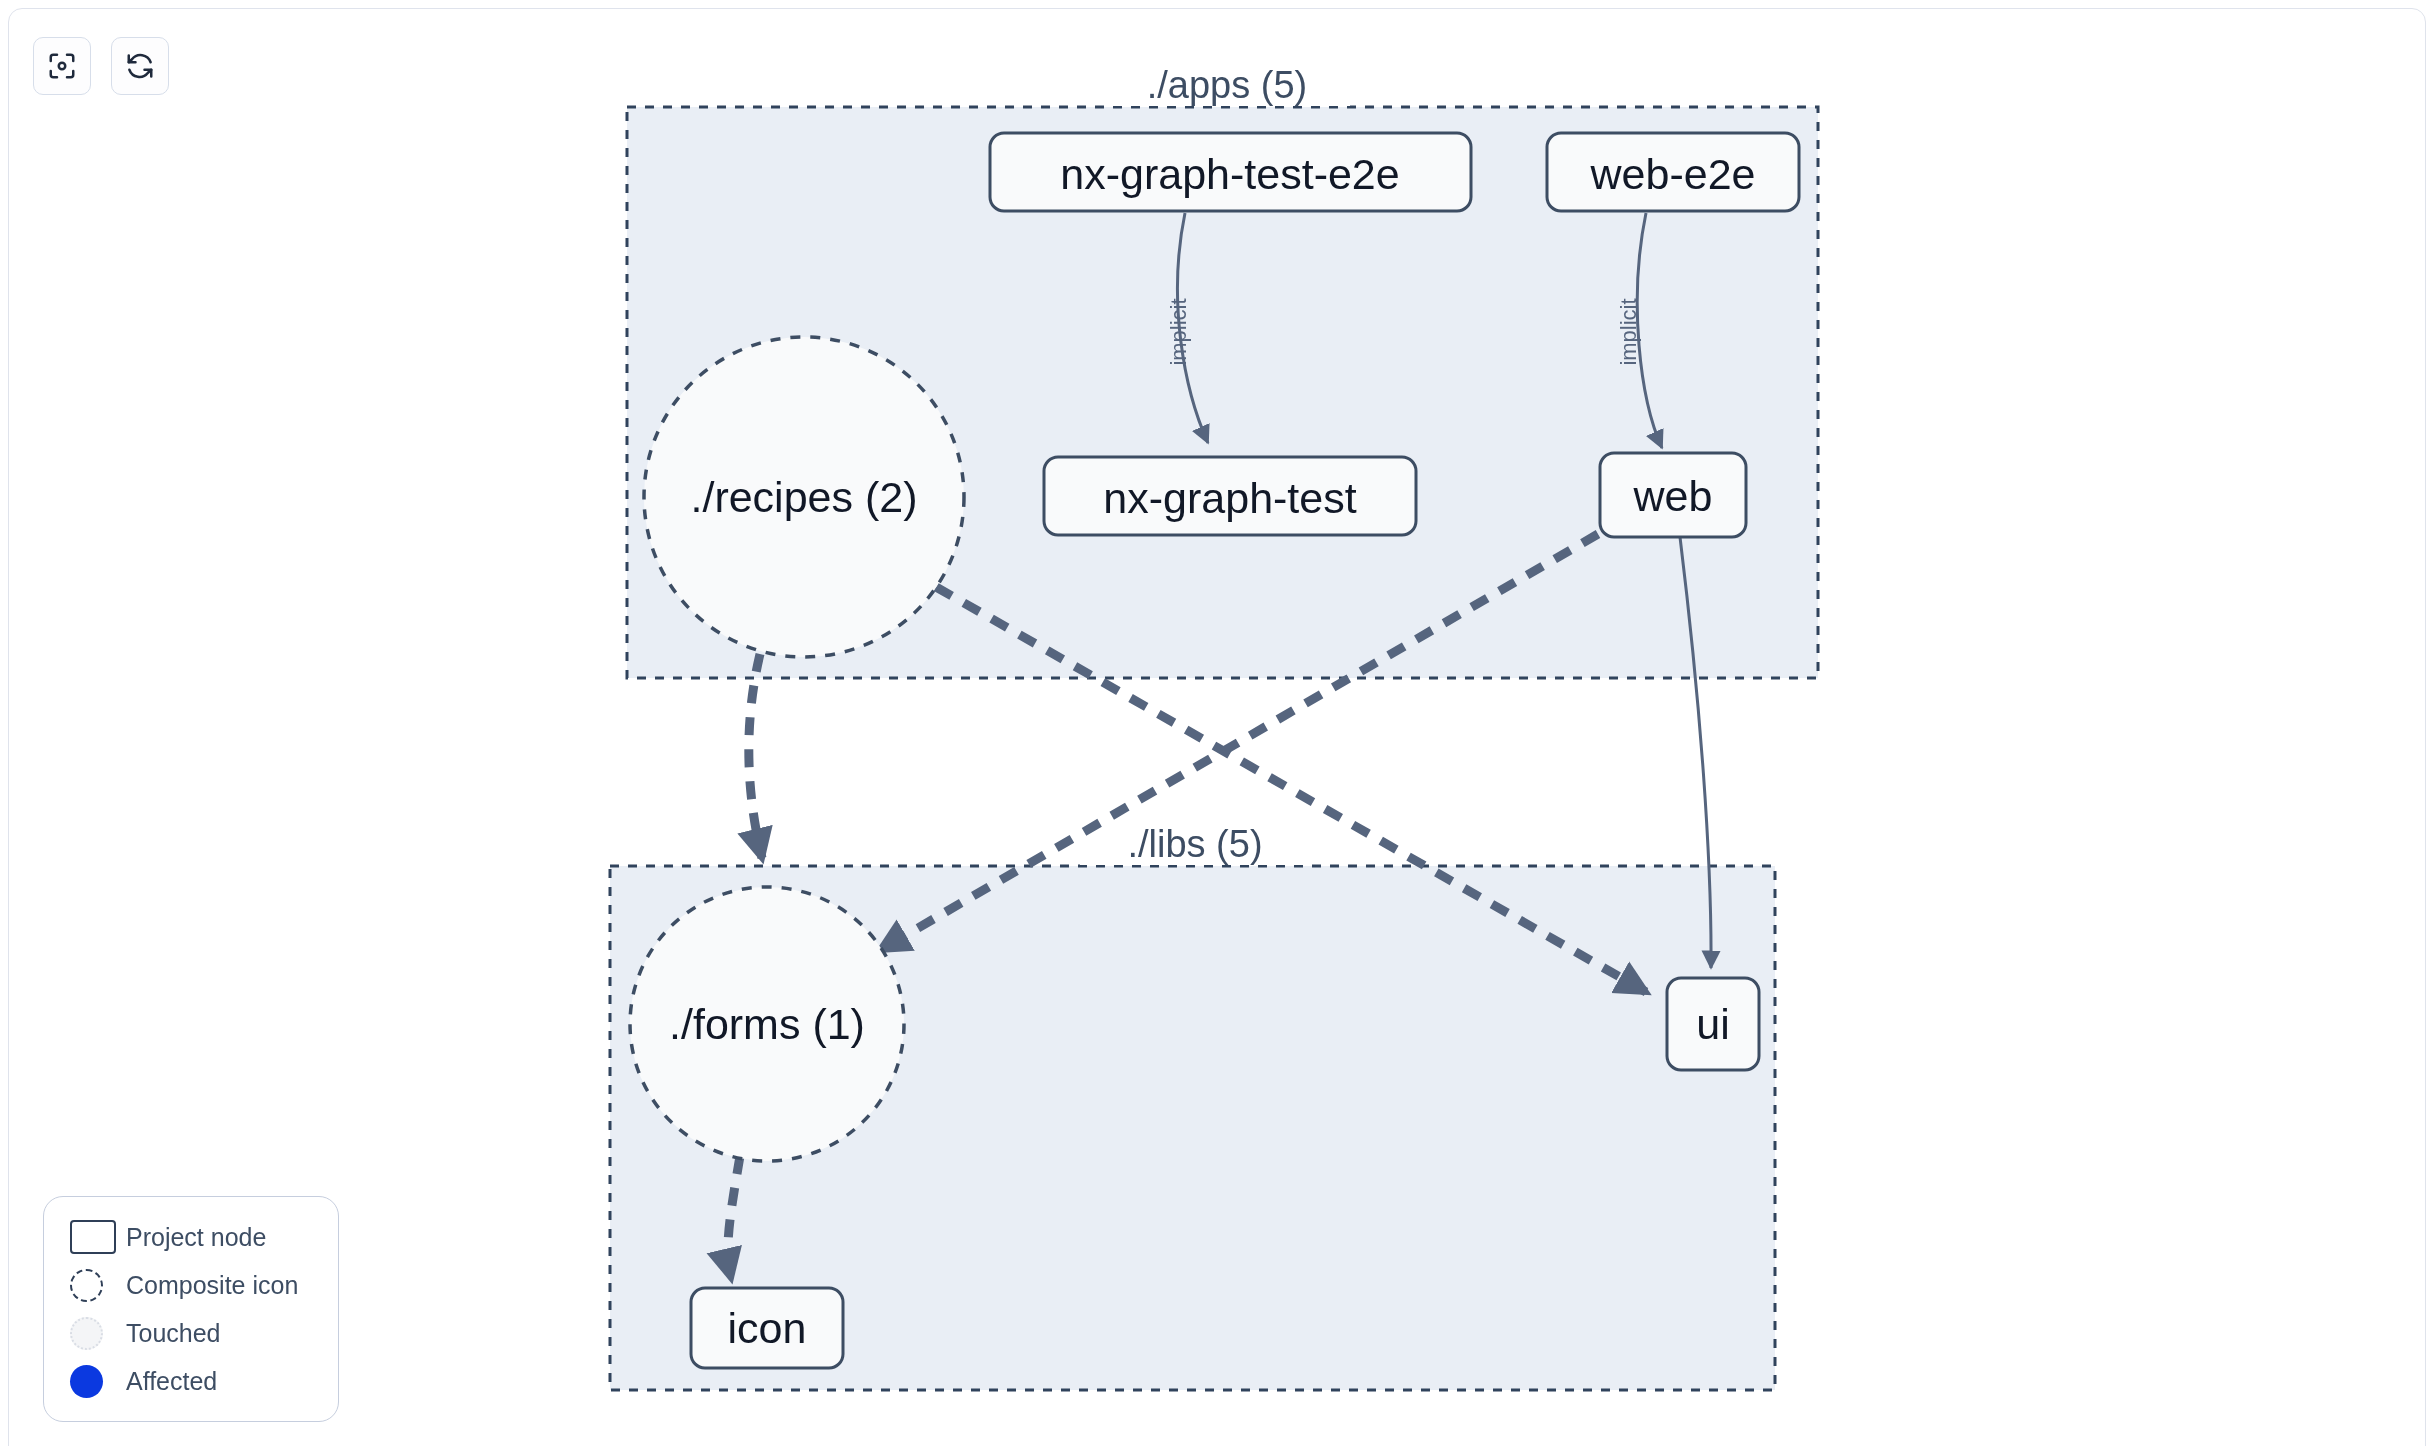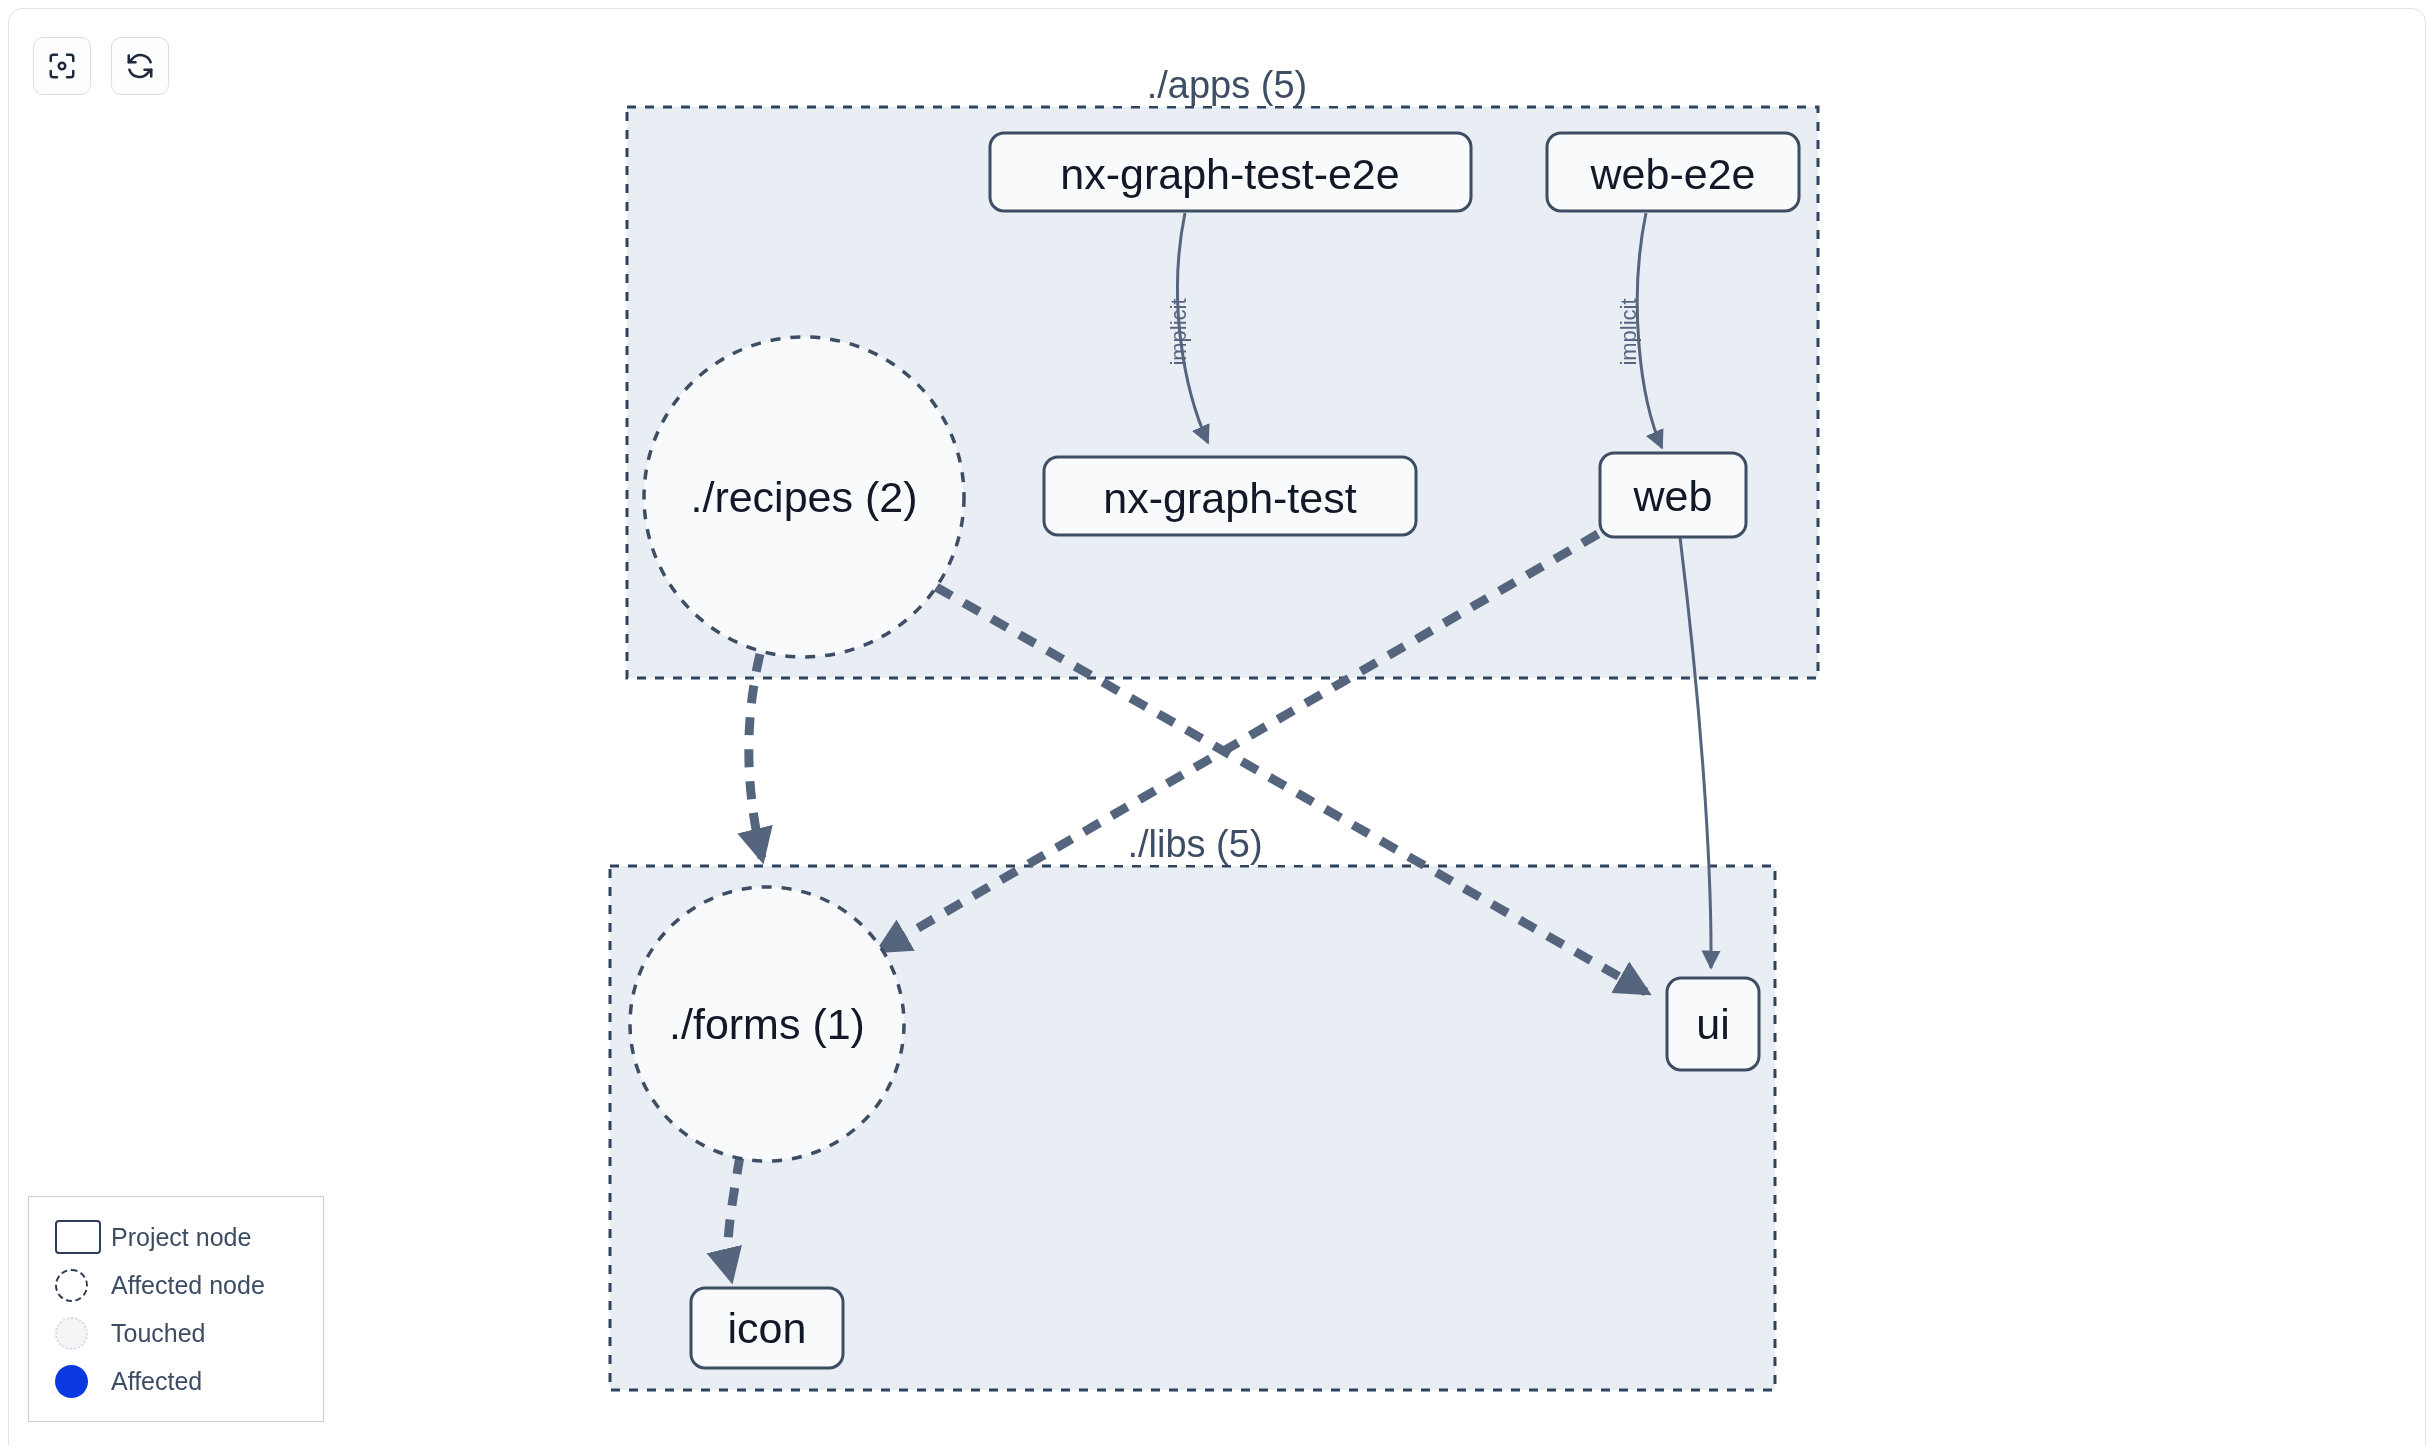--- a/index.html
+++ b/index.html
@@ -104,25 +104,25 @@
   .edge-label {
     font-family: "Liberation Sans", sans-serif;
     font-size: 22px;
     fill: #56657e;
     text-anchor: middle;
   }
 
   
   #legend {
     position: absolute;
-    left: 28px;
+    left: 43px;
     top: 1196px;
     width: 296px;
     border: 1px solid #c6cede;
-    border-radius: 0;
+    border-radius: 20px;
     background: #ffffff;
     padding: 16px 18px 16px 26px;
     box-sizing: border-box;
     z-index: 30;
   }
   .legend-row {
     display: flex;
     align-items: center;
     height: 48px;
   }
@@ -297,21 +297,21 @@
     <div class="legend-row">
       <span class="legend-swatch">
         <span class="sw-rect"></span>
       </span>
       <span class="legend-text">Project node</span>
     </div>
     <div class="legend-row">
       <span class="legend-swatch">
         <span class="sw-dashed-circle"></span>
       </span>
-      <span class="legend-text">Affected node</span>
+      <span class="legend-text">Composite icon</span>
     </div>
     <div class="legend-row">
       <span class="legend-swatch">
         <span class="sw-affected-circle"></span>
       </span>
       <span class="legend-text">Touched</span>
     </div>
     <div class="legend-row">
       <span class="legend-swatch">
         <span class="sw-touched-circle"></span>

